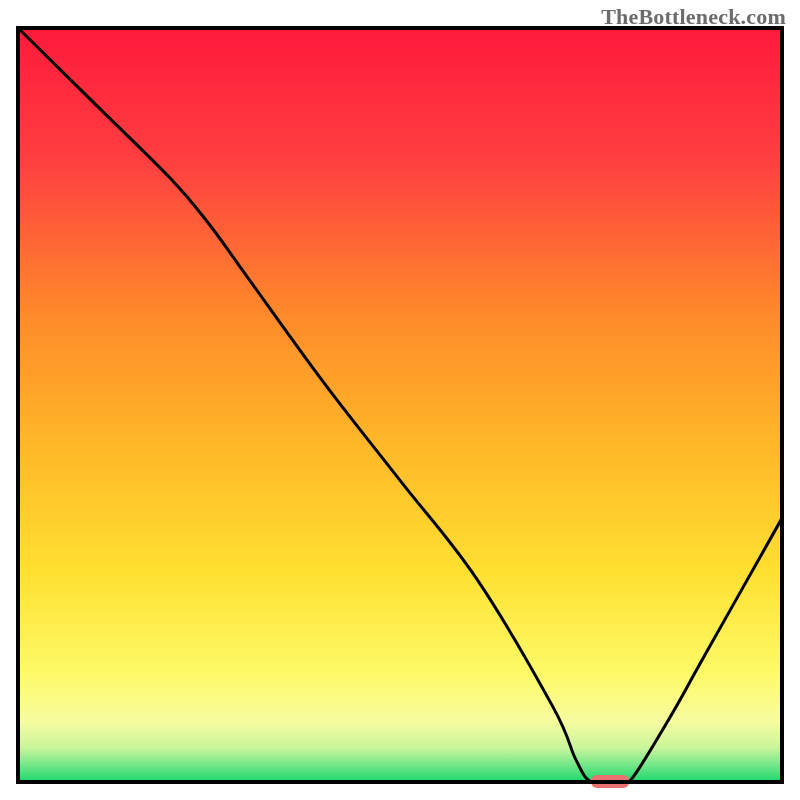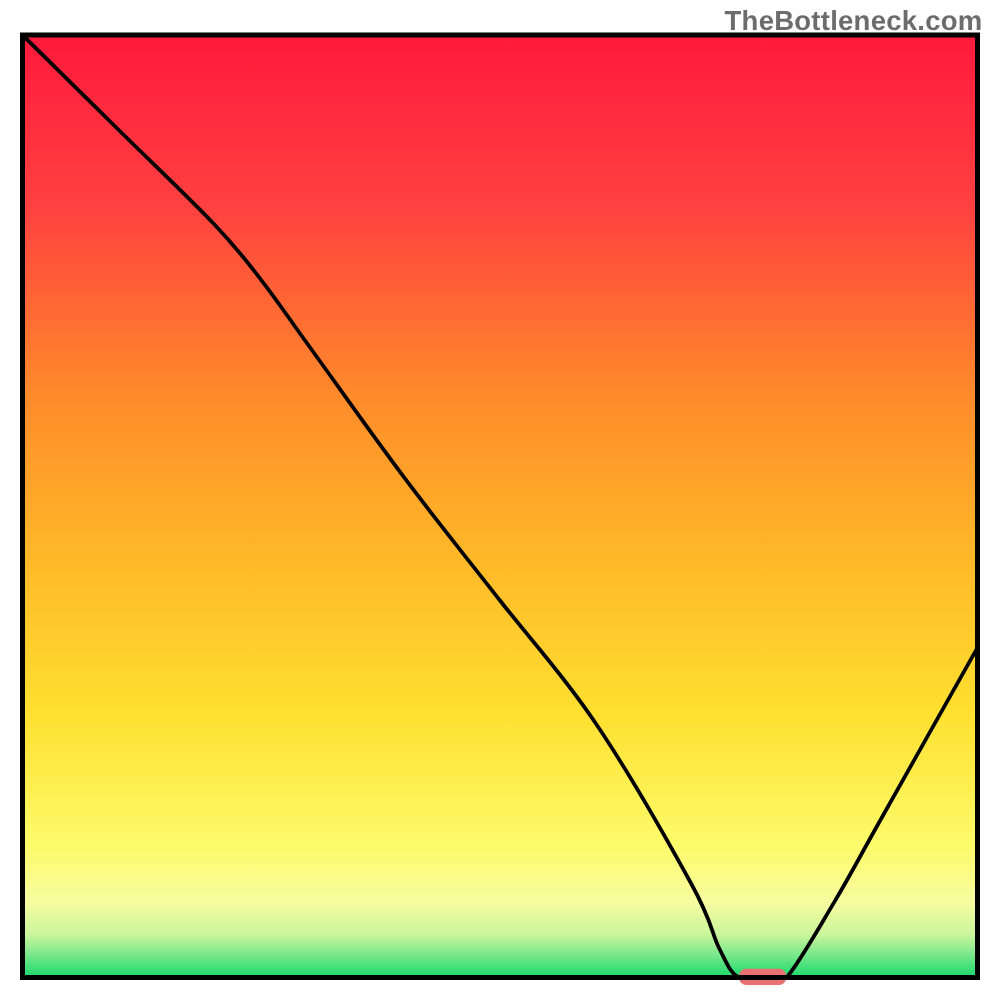--- a/index.html
+++ b/index.html
@@ -7,20 +7,21 @@
     padding: 0;
     width: 800px;
     height: 800px;
     background: #ffffff;
     font-family: Arial, Helvetica, sans-serif;
   }
   .stage {
     position: relative;
     width: 796px;
     height: 800px;
+    font-family: Liberation Serif, serif;
   }
   .watermark {
     position: absolute;
     top: 4px;
     right: 10px;
     font-size: 22px;
     font-weight: 600;
     color: #6c6c6c;
     letter-spacing: 0.2px;
   }

